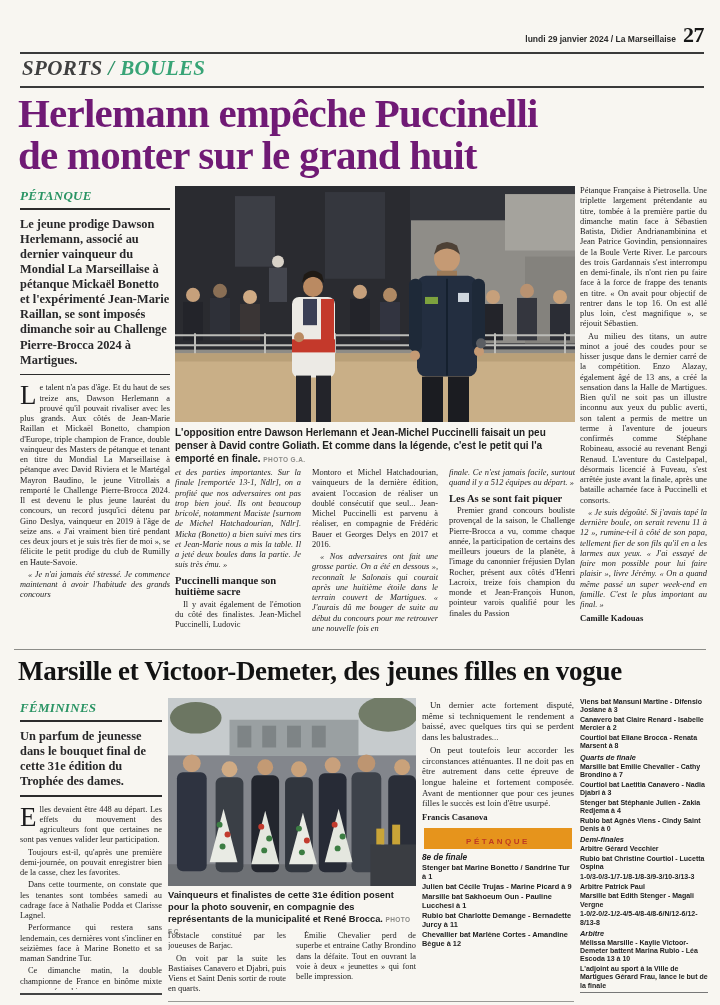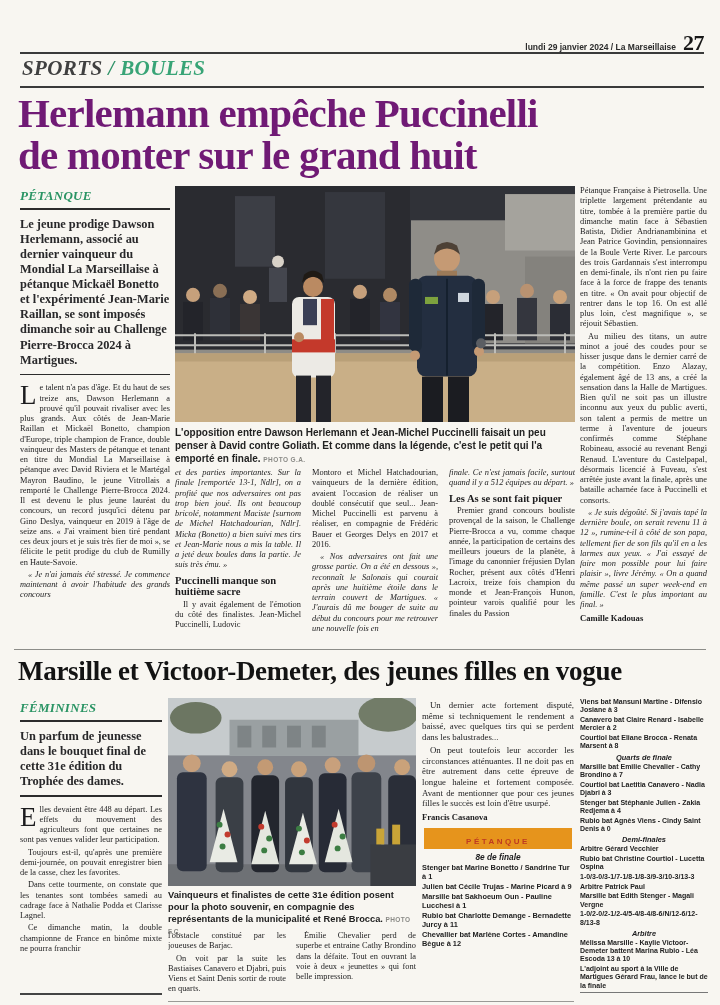--- a/index.html
+++ b/index.html
@@ -1,19 +1,19 @@
 <!DOCTYPE html>
 <html><head>
 <meta charset="utf-8">
 <style>
   html,body{margin:0;padding:0;background:#e9e7e2;}
   .page{position:relative;width:720px;height:1005px;background:#f8f6f1;
         font-family:"Liberation Serif",serif;color:#1c1c1e;overflow:hidden;margin:0 auto;}
   .rule{position:absolute;background:#3a3a3a;}
-  .masthead{position:absolute;top:30px;right:16px;display:flex;align-items:baseline;gap:7px;}
+  .masthead{position:absolute;top:22px;right:16px;display:flex;align-items:baseline;gap:7px;}
   .dateline{font-family:"Liberation Sans",sans-serif;font-size:8.5px;font-weight:bold;color:#2b2b2b;}
   .pageno{font-size:22px;font-weight:bold;letter-spacing:-0.5px;color:#171717;}
   .r-top{left:20px;right:16px;top:52px;height:1.5px;}
   .section-head{position:absolute;left:22px;top:56px;font-size:21px;font-style:italic;font-weight:bold;letter-spacing:0.4px;}
   .sec-main{color:#404040;}
   .sec-sep{color:#2f9367;}
   .sec-sub{color:#38a476;}
   .r-sec{left:20px;right:16px;top:86px;height:1.5px;}
   .headline1{position:absolute;left:18px;top:93px;margin:0;font-size:41px;line-height:1.02;
              font-weight:bold;letter-spacing:-0.8px;color:#701a75;}
@@ -49,21 +49,21 @@
   .a2col3{position:absolute;left:296px;top:931px;width:120px;height:72px;overflow:hidden;}
   .r-b2{left:168px;width:406px;top:1001px;height:1px;background:#9a9a96;}
   .a2col4{position:absolute;left:422px;top:700px;width:152px;height:303px;overflow:hidden;}
   .a2col5{position:absolute;left:580px;top:698px;width:128px;height:292px;overflow:hidden;}
   .r-b3{left:580px;width:128px;top:992px;height:1px;background:#777;}
   .a2col4 .body{font-size:8.8px;}
   .results-box{margin-top:6px;}
   .results-bar{background:#e6941c;text-align:center;padding:2px 0 1px;margin:0 2px;}
   .results-bar span{font-family:"Liberation Sans",sans-serif;font-size:8px;font-weight:bold;
                     letter-spacing:2.5px;color:#bf3a20;}
-  .results-round{text-align:center;font-size:8.3px;font-weight:bold;font-style:italic;margin:3px 0 2px;
+  .results-round{text-align:left;font-size:8.3px;font-weight:bold;font-style:italic;margin:3px 0 2px;
                  font-family:"Liberation Sans",sans-serif;}
   .results-list div{font-family:"Liberation Sans",sans-serif;font-size:7.4px;line-height:1.18;
                     font-weight:600;color:#222;margin-bottom:1.5px;}
   .a2col5 .results-list div{font-size:7px;}
   .a2col5 .results-round{font-size:7.4px;margin:2px 0 1px;}
 </style>
 </head>
 <body>
 
 <div class="page">
@@ -204,20 +204,21 @@
   <h2 class="headline2">Marsille et Victoor-Demeter, des jeunes filles en vogue</h2>
 
   <div class="a2col1">
     <div class="rubric">FÉMININES</div>
     <div class="rubric-rule"></div>
     <p class="lead">Un parfum de jeunesse dans le bouquet final de cette 31e édition du Trophée des dames.</p>
     <div class="mid-rule"></div>
     <p class="body"><span class="dropcap">E</span><span>lles devaient être 448 au départ. Les effets du mouvement des agriculteurs font que certaines ne sont pas venues valider leur participation.</span></p>
     <p class="body indent">Toujours est-il, qu'après une première demi-journée, on pouvait enregistrer bien de la casse, chez les favorites.</p>
     <p class="body indent">Dans cette tourmente, on constate que les tenantes sont tombées samedi au cadrage face à Nathalie Podda et Clarisse Lagnel.</p>
+    <p class="body indent">Performance qui restera sans lendemain, ces dernières vont s'incliner en seizièmes face à Marine Bonetto et sa maman Sandrine Tur.</p>
     <p class="body indent">Ce dimanche matin, la double championne de France en binôme mixte ne pourra franchir</p>
   </div>
   <div class="rule r-b1"></div>
 
   <figure class="photo2">
     <svg viewBox="0 0 250 190" width="100%" height="100%" preserveAspectRatio="none">
       <rect width="250" height="190" fill="#83868c"></rect>
       <rect width="250" height="58" fill="#c6cbcd"></rect>
       <ellipse cx="28" cy="20" rx="26" ry="16" fill="#6c7662"></ellipse>
       <ellipse cx="222" cy="16" rx="30" ry="18" fill="#727c68"></ellipse>

